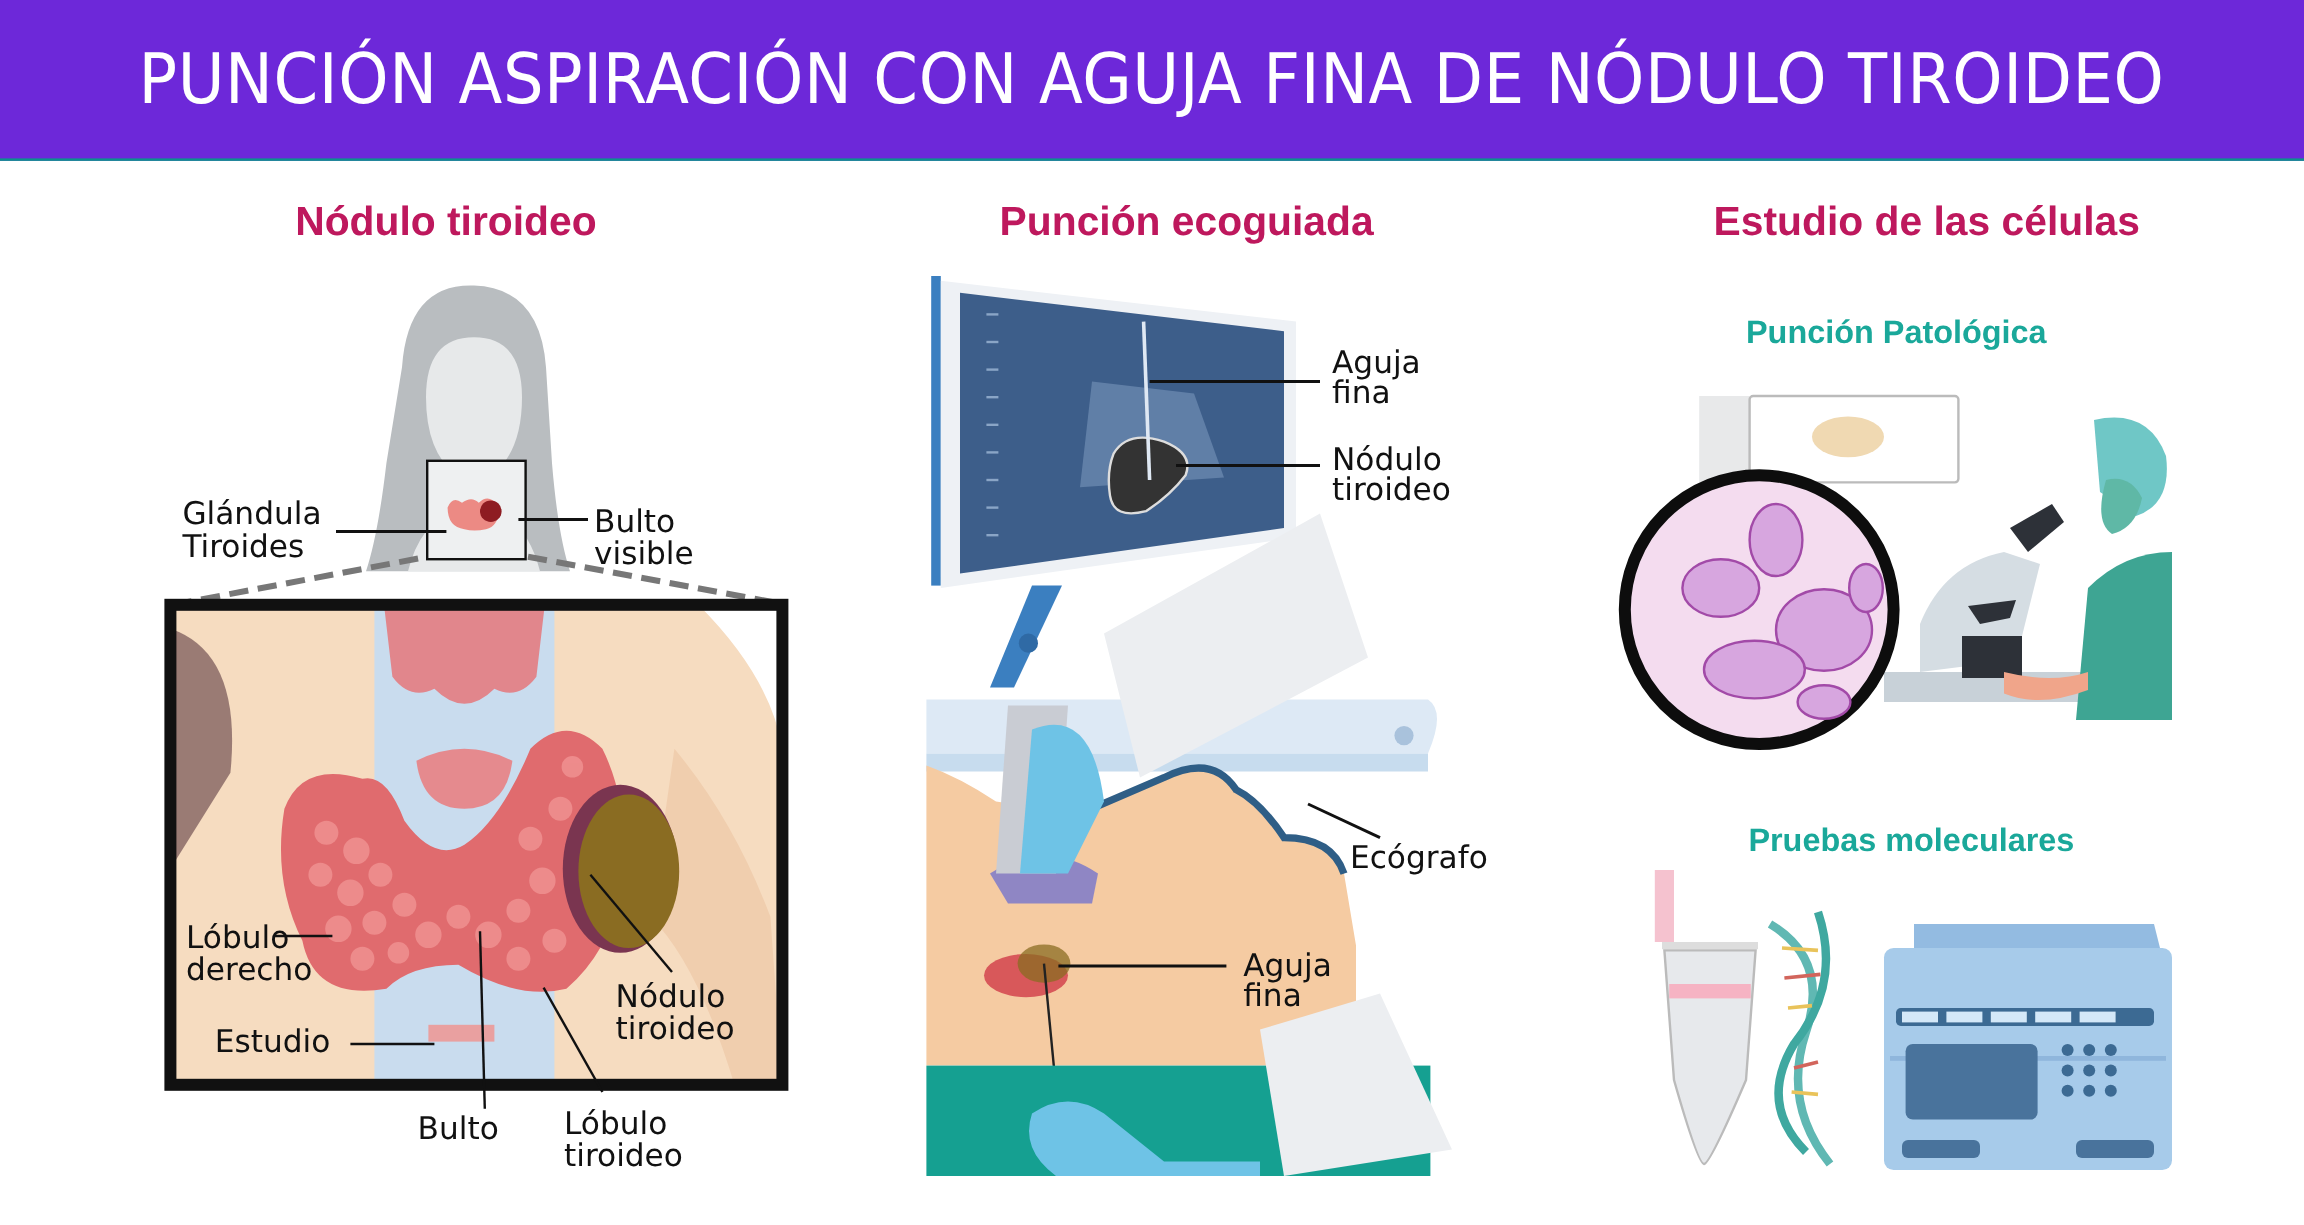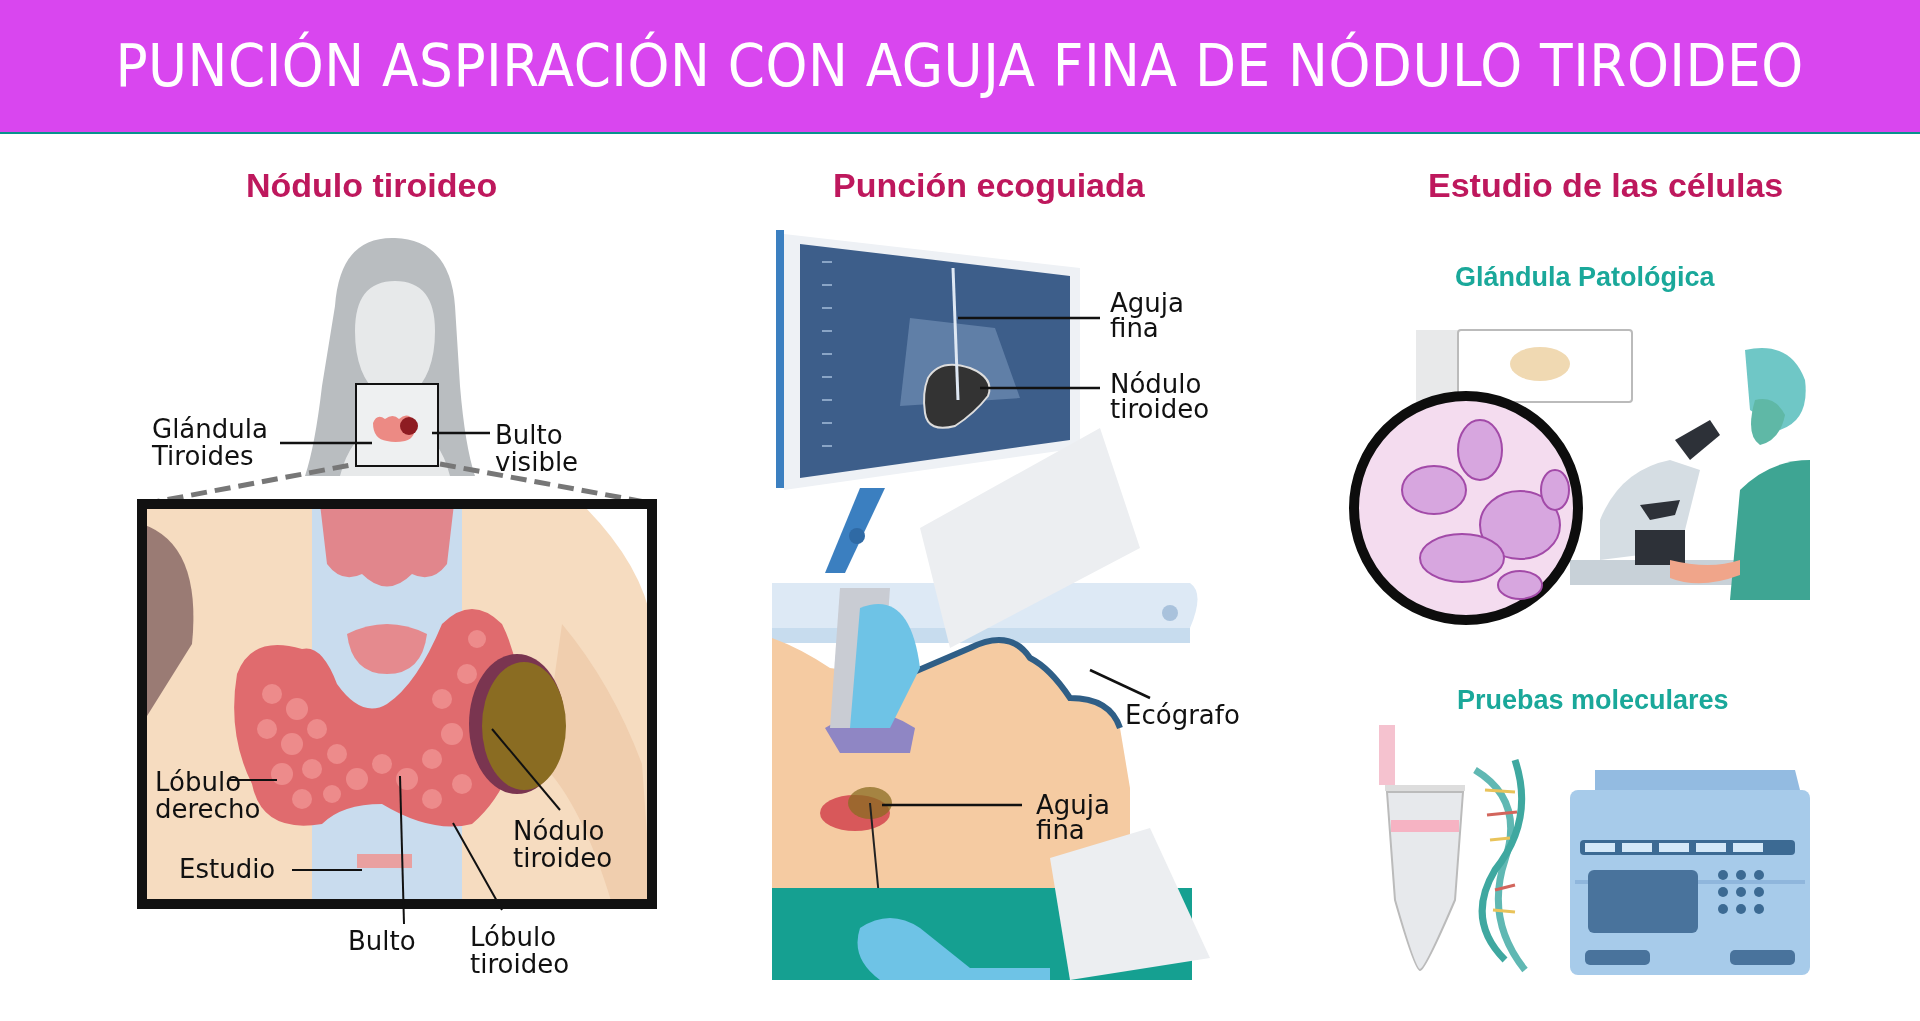--- a/index.html
+++ b/index.html
@@ -1,18 +1,18 @@
 <!DOCTYPE html>
 <html><head>
 <meta charset="utf-8">
 <style>
   * { box-sizing: border-box; margin: 0; padding: 0; }
   html, body { width: 1920px; height: 1021px; background: #ffffff; overflow: hidden; }
   body { font-family: "Liberation Sans", sans-serif; position: relative; color: #111; }
-  .banner { position: absolute; left: 0; top: 0; width: 1920px; height: 134px; background: #d946ef; border-bottom: 2px solid #0a938c; display: flex; align-items: center; justify-content: center; }
+  .banner { position: absolute; left: 0; top: 0; width: 1920px; height: 134px; background: #6d28d9; border-bottom: 2px solid #0a938c; display: flex; align-items: center; justify-content: center; }
   .banner h1 { font-family: "DejaVu Sans", sans-serif; font-weight: 400; color: #ffffff; font-size: 58px; letter-spacing: 0.5px; transform: scaleX(0.92); white-space: nowrap; }
   .col-title { position: absolute; top: 166px; font-size: 34px; font-weight: 700; color: #be185d; text-align: center; white-space: nowrap; }
   .sub-title { position: absolute; font-size: 27px; font-weight: 700; color: #1aa89a; text-align: center; white-space: nowrap; }
   .lbl { position: absolute; font-family: "DejaVu Sans", sans-serif; font-size: 26px; line-height: 26px; color: #111; white-space: pre; }
   svg { position: absolute; overflow: visible; }
 </style>
 </head>
 <body>
 
 <div class="banner">
@@ -149,21 +149,21 @@
   <line x1="882" y1="805" x2="1022" y2="805" stroke="#111" stroke-width="2.5"></line>
 </svg>
 <div class="lbl" style="left:1110px;top:290px;">Aguja</div>
 <div class="lbl" style="left:1110px;top:315px;">fina</div>
 <div class="lbl" style="left:1110px;top:371px;">Nódulo</div>
 <div class="lbl" style="left:1110px;top:396px;">tiroideo</div>
 <div class="lbl" style="left:1125px;top:702px;">Ecógrafo</div>
 <div class="lbl" style="left:1036px;top:792px;">Aguja</div>
 <div class="lbl" style="left:1036px;top:817px;">fina</div>
 
-<div class="sub-title" style="left:1455px;top:262px;">Glándula Patológica</div>
+<div class="sub-title" style="left:1455px;top:262px;">Punción Patológica</div>
 
 <svg style="left:1370px;top:320px;" width="440" height="320" viewBox="0 0 440 320">
 
   <rect x="46" y="10" width="42" height="72" fill="#e8e9ea"></rect>
   <rect x="88" y="10" width="174" height="72" rx="3" fill="#ffffff" stroke="#bbb" stroke-width="2"></rect>
   <ellipse cx="170" cy="44" rx="30" ry="17" fill="#f0d9b2"></ellipse>
 
   <path d="M230 200 Q250 150 300 140 L330 150 L310 230 L230 240 Z" fill="#d5dde3"></path>
   <rect x="200" y="240" width="180" height="25" fill="#c8d1d8"></rect>
   <rect x="265" y="210" width="50" height="35" fill="#2d3138"></rect>

